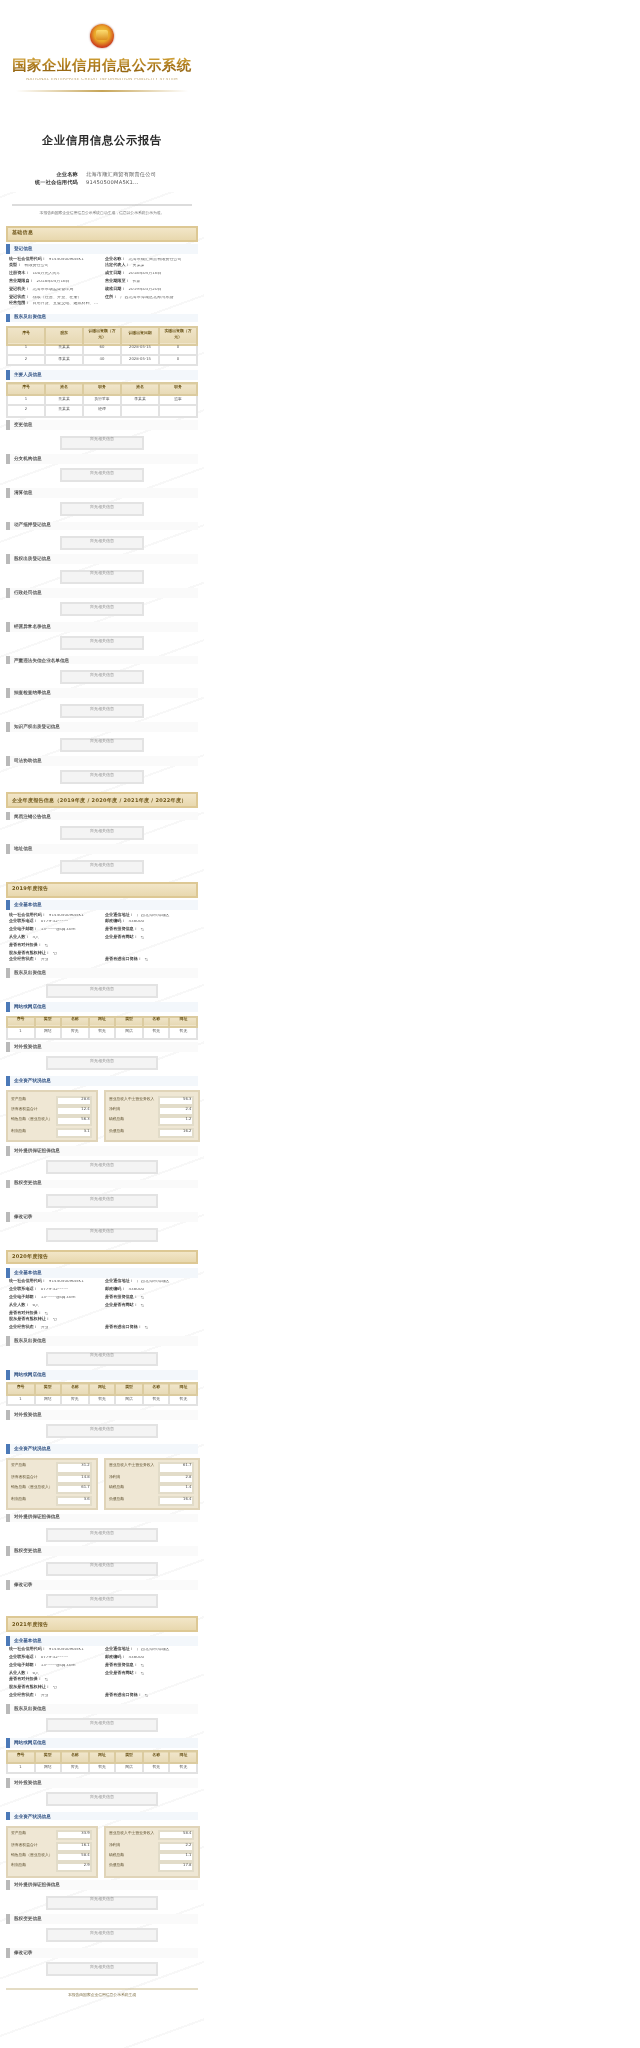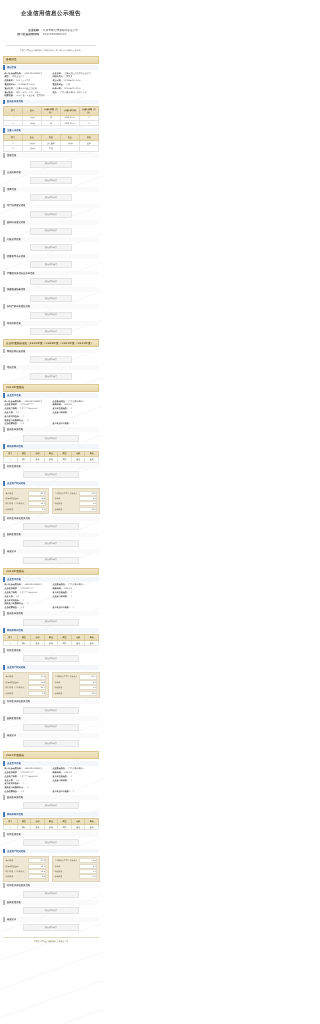--- a/index.html
+++ b/index.html
@@ -111,20 +111,26 @@
   .footer{
     margin:6px 3px 4px 3px;text-align:center;font-size:1.9px;line-height:3px;color:#7a6a3e;
     border-top:1px solid #e4dcc4;padding-top:2px;
   }
 </style>
 </head>
 <body>
 
 <div class="page">
 
+  <div class="masthead">
+    <div class="emblem"></div>
+    <div class="mast-title">国家企业信用信息公示系统</div>
+    <div class="mast-sub">NATIONAL ENTERPRISE CREDIT INFORMATION PUBLICITY SYSTEM</div>
+    <div class="mast-rule"></div>
+  </div>
 
   <div class="wm"></div>
 
   <div class="rpt-title">企业信用信息公示报告</div>
 
   <div class="meta">
     <div class="meta-row">
       <span class="meta-label">企业名称</span>
       <span class="meta-val">北海市顺汇商贸有限责任公司</span>
     </div>

